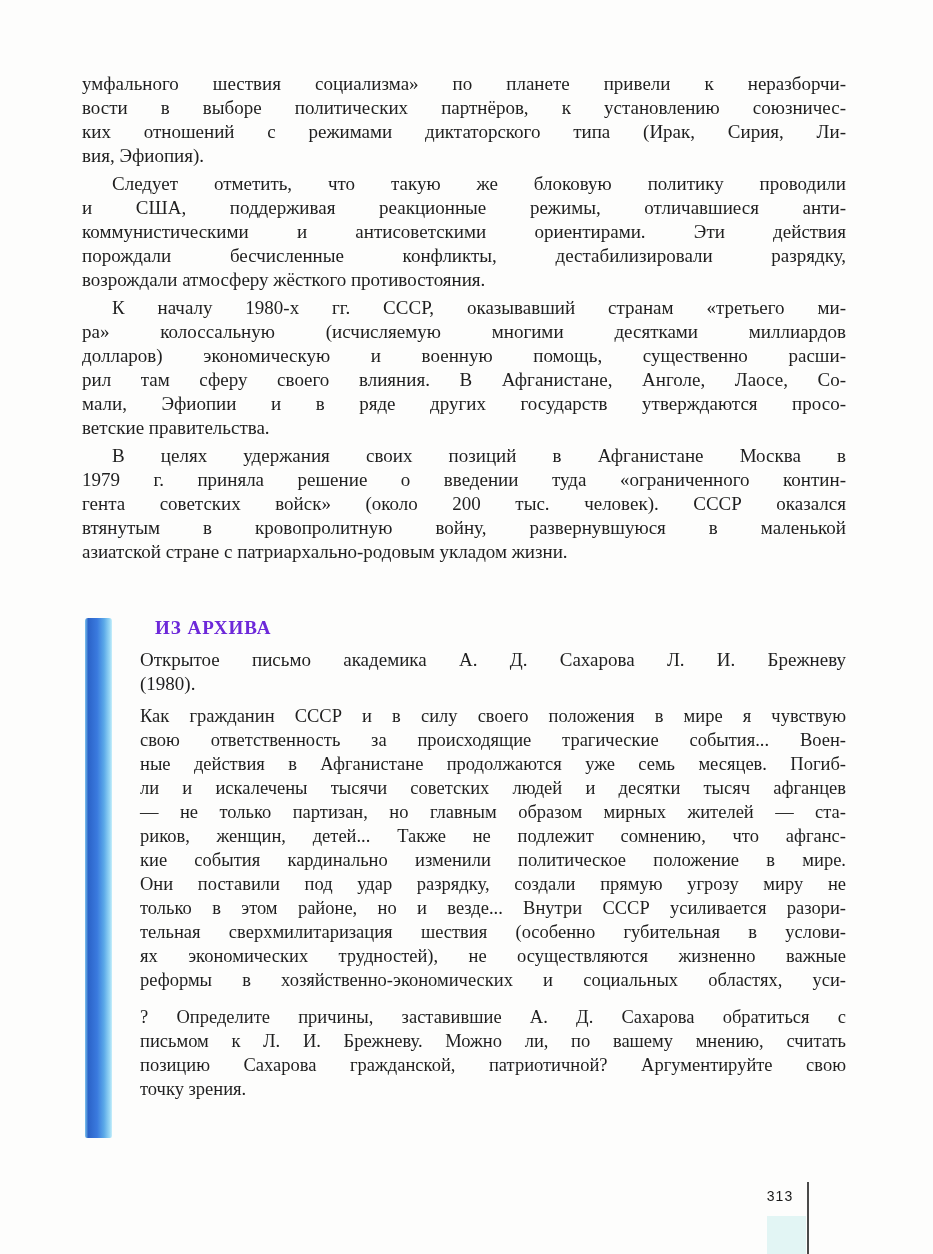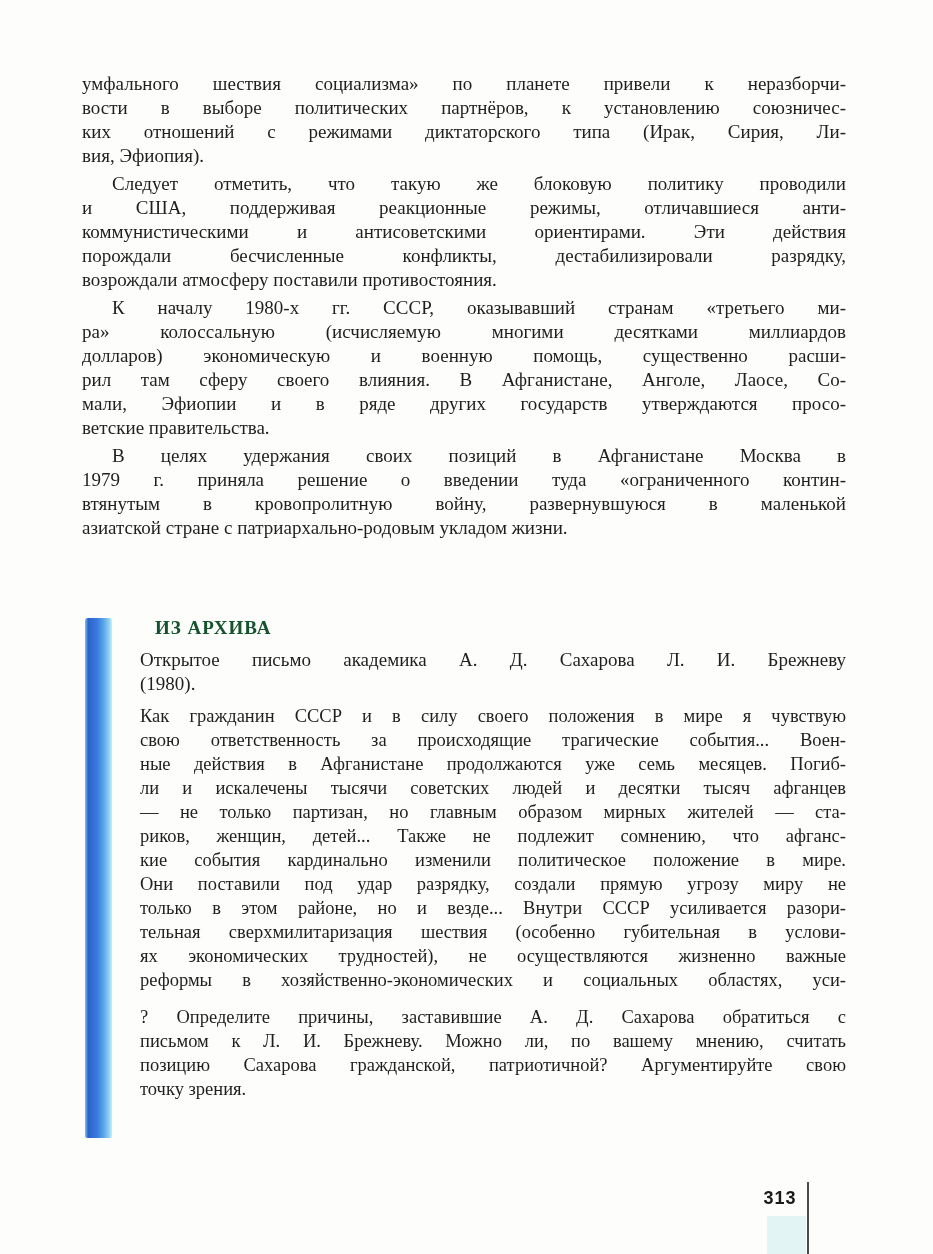--- a/index.html
+++ b/index.html
@@ -58,41 +58,41 @@
     width: 710px;
     font-size: 18.5px;
     line-height: 24px;
   }
   .archive-heading {
     margin: 0 0 9px 0;
     padding-left: 15px;
     font-size: 19px;
     font-weight: bold;
     letter-spacing: 1px;
-    color: #14532d;
+    color: #6d28d9;
     line-height: 22px;
   }
   .archive-source {
     font-weight: normal;
     font-size: 19px;
     margin-bottom: 8px;
   }
   .archive-body { margin-bottom: 13px; }
   .archive-question { margin-bottom: 0; }
 
   
   .page-number {
     position: absolute;
     left: 758px;
     top: 1188px;
     width: 44px;
     text-align: center;
     font-family: "Liberation Sans", sans-serif;
-    font-weight: bold;
-    font-size: 18px;
+    font-weight: normal;
+    font-size: 14px;
     letter-spacing: 1px;
     color: #1a1a1a;
   }
   .corner-rule {
     position: absolute;
     left: 807px;
     top: 1182px;
     width: 2px;
     height: 72px;
     background: #4a4a4a;
@@ -114,33 +114,34 @@
       <div class="line">умфального шествия социализма» по планете привели к неразборчи-</div>
       <div class="line">вости в выборе политических партнёров, к установлению союзничес-</div>
       <div class="line">ких отношений с режимами диктаторского типа (Ирак, Сирия, Ли-</div>
       <div class="line last">вия, Эфиопия).</div>
     </div>
   <div class="para indented">
       <div class="line">Следует отметить, что такую же блоковую политику проводили</div>
       <div class="line">и США, поддерживая реакционные режимы, отличавшиеся анти-</div>
       <div class="line">коммунистическими и антисоветскими ориентирами. Эти действия</div>
       <div class="line">порождали бесчисленные конфликты, дестабилизировали разрядку,</div>
-      <div class="line last">возрождали атмосферу поставили противостояния.</div>
+      <div class="line last">возрождали атмосферу жёсткого противостояния.</div>
     </div>
   <div class="para indented">
       <div class="line">К началу 1980-х гг. СССР, оказывавший странам «третьего ми-</div>
       <div class="line">ра» колоссальную (исчисляемую многими десятками миллиардов</div>
       <div class="line">долларов) экономическую и военную помощь, существенно расши-</div>
       <div class="line">рил там сферу своего влияния. В Афганистане, Анголе, Лаосе, Со-</div>
       <div class="line">мали, Эфиопии и в ряде других государств утверждаются просо-</div>
       <div class="line last">ветские правительства.</div>
     </div>
   <div class="para indented">
       <div class="line">В целях удержания своих позиций в Афганистане Москва в</div>
       <div class="line">1979 г. приняла решение о введении туда «ограниченного контин-</div>
+      <div class="line">гента советских войск» (около 200 тыс. человек). СССР оказался</div>
       <div class="line">втянутым в кровопролитную войну, развернувшуюся в маленькой</div>
       <div class="line last">азиатской стране с патриархально-родовым укладом жизни.</div>
     </div>
 </div>
 
 <div class="archive">
   <div class="archive-bar"></div>
   <div class="archive-content">
     <h2 class="archive-heading">ИЗ АРХИВА</h2>
     <div class="para archive-source">

